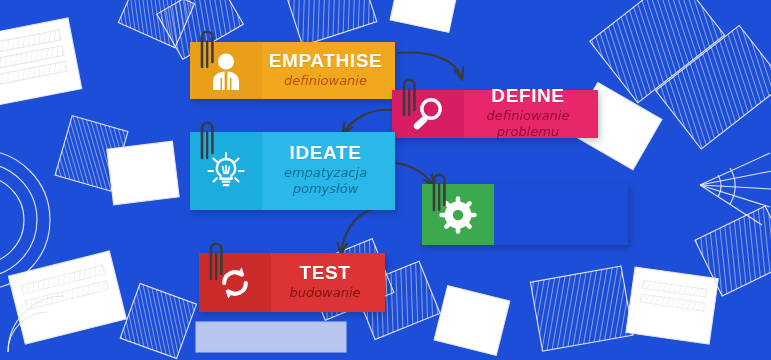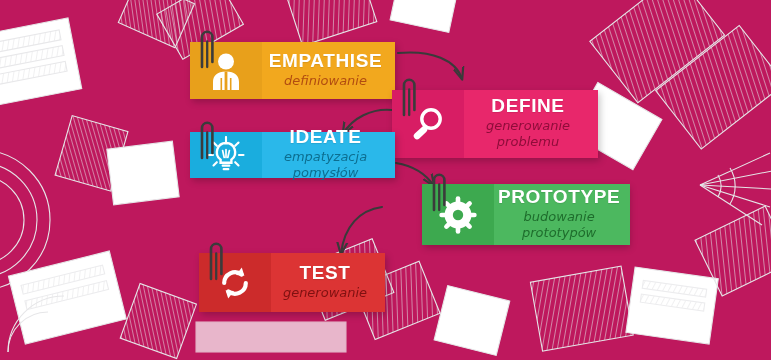--- a/index.html
+++ b/index.html
@@ -1,21 +1,21 @@
 <!DOCTYPE html>
 <html><head>
 <meta charset="utf-8">
 <style>
   html,body{margin:0;padding:0;}
   body{
     width:771px;height:360px;overflow:hidden;
     background:#ffffff;
     font-family:"Liberation Sans", sans-serif;
   }
-  #stage{position:relative;width:771px;height:360px;overflow:hidden;background:#be185d;}
+  #stage{position:relative;width:771px;height:360px;overflow:hidden;background:#1d4ed8;}
 
   
   #bg{position:absolute;inset:0;z-index:0;}
   #bg svg{position:absolute;top:0;left:0;width:771px;height:360px;}
 
   
   #arrows{position:absolute;inset:0;z-index:5;pointer-events:none;}
 
   
   .card{
@@ -59,22 +59,22 @@
   .c-blue     .subtitle{color:#0c6c8e;}
   .c-green    .icon-pane{background:#3da94f;}
   .c-green    .text-pane{background:#4cb85f;}
   .c-green    .subtitle{color:#1d6b2b;}
   .c-red      .icon-pane{background:#cc2b2b;}
   .c-red      .text-pane{background:#dc3434;}
   .c-red      .subtitle{color:#7d1010;}
 
   
   #card-empathise{left:190px;top:42px;width:205px;height:57px;}
-  #card-define  {left:392px;top:90px;width:206px;height:68px;}
-  #card-ideate  {left:190px;top:132px;width:205px;height:46px;}
+  #card-define  {left:392px;top:90px;width:206px;height:48px;}
+  #card-ideate  {left:190px;top:132px;width:205px;height:78px;}
   #card-prototype{left:422px;top:184px;width:206px;height:61px;}
   #card-test    {left:199px;top:253px;width:186px;height:59px;}
 
   #clip-empathise{left:194px;top:26px;}
   #clip-define  {left:396px;top:74px;}
   #clip-ideate  {left:194px;top:117px;}
   #clip-prototype{left:426px;top:169px;}
   #clip-test    {left:203px;top:238px;}
 </style>
 </head>
@@ -222,21 +222,21 @@
 
   <div class="card c-pink sub-2" id="card-define">
     <div class="icon-pane">
       <svg width="36" height="36" viewBox="0 0 36 36">
         <circle cx="21" cy="13" r="9.2" fill="none" stroke="#fff" stroke-width="3.4"></circle>
         <rect x="2.5" y="23.5" width="16" height="6.6" rx="3.3" fill="#fff" transform="rotate(-43 10.5 26.8)"></rect>
       </svg>
     </div>
     <div class="text-pane">
       <div class="title">DEFINE</div>
-      <div class="subtitle">generowanie problemu</div>
+      <div class="subtitle">definiowanie problemu</div>
     </div>
   </div>
   <svg class="clip" id="clip-define" width="26" height="44" viewBox="0 0 26 44">
     <path d="M 8 41 V 11 a 5.2 5.2 0 0 1 10.4 0 V 36" fill="none" stroke="#3b3b3b" stroke-width="2.6" stroke-linecap="round"></path>
     <path d="M 13.2 41 V 15.5" fill="none" stroke="#3b3b3b" stroke-width="2.3" stroke-linecap="round"></path>
   </svg>
 
   <div class="card c-blue sub-2" id="card-ideate">
     <div class="icon-pane">
       <svg width="38" height="38" viewBox="0 0 38 38">
@@ -277,42 +277,38 @@
           <line x1="2.6" y1="19" x2="8" y2="19"></line>
           <line x1="30" y1="19" x2="35.4" y2="19"></line>
           <line x1="7.4" y1="7.4" x2="11.2" y2="11.2"></line>
           <line x1="26.8" y1="26.8" x2="30.6" y2="30.6"></line>
           <line x1="7.4" y1="30.6" x2="11.2" y2="26.8"></line>
           <line x1="26.8" y1="11.2" x2="30.6" y2="7.4"></line>
         </g>
         <circle cx="19" cy="19" r="5.2" fill="#3da94f"></circle>
       </svg>
     </div>
-    <div class="text-pane">
-      <div class="title">PROTOTYPE</div>
-      <div class="subtitle">budowanie prototypów</div>
-    </div>
   </div>
   <svg class="clip" id="clip-prototype" width="26" height="44" viewBox="0 0 26 44">
     <path d="M 8 41 V 11 a 5.2 5.2 0 0 1 10.4 0 V 36" fill="none" stroke="#3b3b3b" stroke-width="2.6" stroke-linecap="round"></path>
     <path d="M 13.2 41 V 15.5" fill="none" stroke="#3b3b3b" stroke-width="2.3" stroke-linecap="round"></path>
   </svg>
 
   <div class="card c-red" id="card-test">
     <div class="icon-pane">
       <svg width="36" height="36" viewBox="0 0 36 36">
         <path d="M 7.2 18 a 10.8 10.8 0 0 1 17.4 -8.5" fill="none" stroke="#fff" stroke-width="4.2" stroke-linecap="round"></path>
         <path d="M 28.8 18 a 10.8 10.8 0 0 1 -17.4 8.5" fill="none" stroke="#fff" stroke-width="4.2" stroke-linecap="round"></path>
         <path d="M 24.8 2.6 L 27.4 10.8 L 19 10" fill="#fff"></path>
         <path d="M 11.2 33.4 L 8.6 25.2 L 17 26" fill="#fff"></path>
       </svg>
     </div>
     <div class="text-pane">
       <div class="title">TEST</div>
-      <div class="subtitle">generowanie</div>
+      <div class="subtitle">budowanie</div>
     </div>
   </div>
   <svg class="clip" id="clip-test" width="26" height="44" viewBox="0 0 26 44">
     <path d="M 8 41 V 11 a 5.2 5.2 0 0 1 10.4 0 V 36" fill="none" stroke="#3b3b3b" stroke-width="2.6" stroke-linecap="round"></path>
     <path d="M 13.2 41 V 15.5" fill="none" stroke="#3b3b3b" stroke-width="2.3" stroke-linecap="round"></path>
   </svg>
 
 </div>
 
 </body></html>

